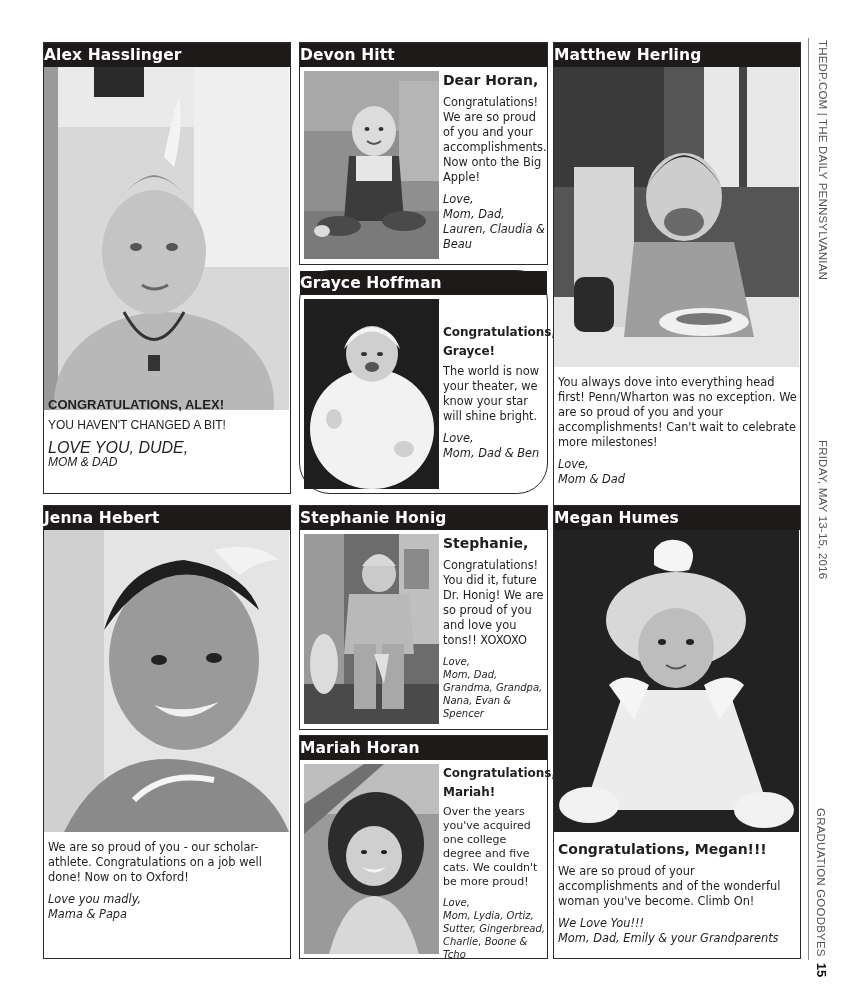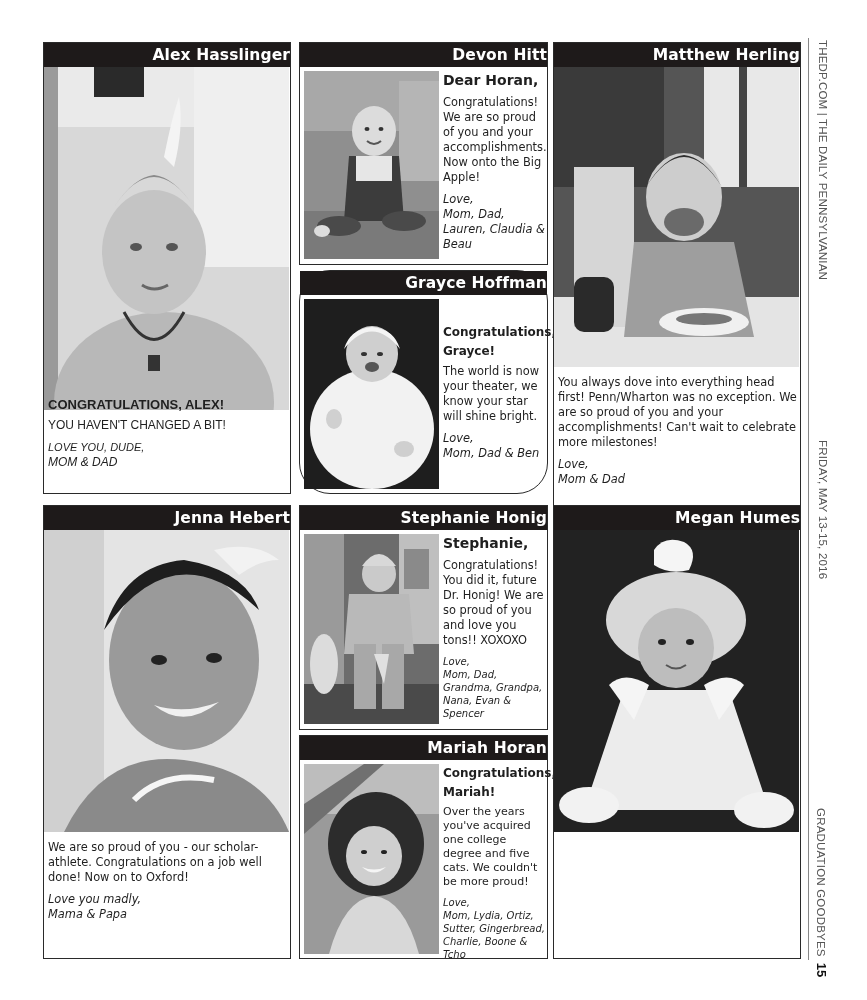--- a/index.html
+++ b/index.html
@@ -1,21 +1,21 @@
 <!DOCTYPE html>
 <html><head>
 <meta charset="utf-8">
 <style>
   * { box-sizing: border-box; margin: 0; padding: 0; }
   html, body { width: 867px; height: 1000px; background: #ffffff; overflow: hidden; }
   body { position: relative; font-family: "DejaVu Sans", sans-serif; color: #1a1a1a; }
 
   .panel { position: absolute; border: 1.5px solid #2a2a2a; background: #fff; }
   .header { position: absolute; left: 0; right: 0; top: 0; height: 24px; background: #1e1a1a; color: #fff;
-            font-weight: bold; font-size: 15.5px; text-align: right; line-height: 24px; letter-spacing: 0.1px; }
+            font-weight: bold; font-size: 15.5px; text-align: left; line-height: 24px; letter-spacing: 0.1px; }
   .photo { position: absolute; overflow: hidden; }
   .photo svg { width: 100%; height: 100%; display: block; }
   .msg { position: absolute; font-size: 11.4px; line-height: 15px; color: #1f1f1f; }
   .msg .title { font-weight: bold; font-size: 14px; line-height: 19px; margin-bottom: 5px; }
   .msg .title.sm { font-size: 12px; line-height: 19px; margin-bottom: 3px; }
   .msg .body { margin-bottom: 7px; }
   .msg .sig { font-style: italic; }
   .msg .sig.sm { font-size: 10px; line-height: 13px; }
   .caps { font-family: "Liberation Sans", sans-serif; }
 
@@ -43,21 +43,21 @@
       <ellipse cx="92" cy="180" rx="6" ry="4" fill="#555"></ellipse>
       <ellipse cx="128" cy="180" rx="6" ry="4" fill="#555"></ellipse>
       <path d="M98 218 Q110 226 124 218" stroke="#666" stroke-width="3" fill="none"></path>
       <path d="M80 245 Q110 300 140 245" stroke="#333" stroke-width="3" fill="none"></path>
       <rect x="104" y="288" width="12" height="16" fill="#333"></rect>
     </svg>
   </div>
   <div class="msg caps" style="left:4px;top:352px;width:238px;">
     <div class="title" style="font-size:13px;margin-bottom:4px;">CONGRATULATIONS, ALEX!</div>
     <div class="body" style="font-size:12px;">YOU HAVEN'T CHANGED A BIT!</div>
-    <div class="sig" style="font-size:11px;">LOVE YOU, DUDE,</div>
+    <div class="sig" style="font-size:16px;">LOVE YOU, DUDE,</div>
     <div class="sig" style="font-size:12px;">MOM &amp; DAD</div>
   </div>
 </div>
 
 <div class="panel" style="left:299px;top:42px;width:249px;height:223px;">
   <div class="header">Devon Hitt</div>
   <div class="photo" style="left:4px;top:28px;width:135px;height:188px;">
     <svg viewBox="0 0 135 188" preserveAspectRatio="none">
       <rect width="135" height="188" fill="#8f8f8f"></rect>
       <rect x="0" y="0" width="135" height="60" fill="#a8a8a8"></rect>
@@ -214,20 +214,26 @@
       <ellipse cx="136" cy="112" rx="4" ry="3" fill="#222"></ellipse>
       <path d="M112 135 Q122 142 132 135" stroke="#555" stroke-width="2" fill="none"></path>
       <path d="M100 20 Q110 5 130 12 Q145 20 135 40 Q115 45 100 35Z" fill="#f5f5f5"></path>
       <path d="M70 160 L175 160 L215 280 L30 280Z" fill="#ececec"></path>
       <path d="M55 155 Q70 140 95 155 L80 190Z" fill="#f5f5f5"></path>
       <path d="M190 155 Q175 140 150 155 L165 190Z" fill="#f5f5f5"></path>
       <ellipse cx="35" cy="275" rx="30" ry="18" fill="#f2f2f2"></ellipse>
       <ellipse cx="210" cy="280" rx="30" ry="18" fill="#f2f2f2"></ellipse>
     </svg>
   </div>
+  <div class="msg" style="left:4px;top:334px;width:240px;">
+    <div class="title">Congratulations, Megan!!!</div>
+    <div class="body">We are so proud of your accomplishments and of the wonderful woman you've become. Climb On!</div>
+    <div class="sig">We Love You!!!</div>
+    <div class="sig">Mom, Dad, Emily &amp; your Grandparents</div>
+  </div>
 </div>
 
 <div class="rail"></div>
 <div class="rail-text" style="top:40px;left:829px;">THEDP.COM | THE DAILY PENNSYLVANIAN</div>
 <div class="rail-text" style="top:440px;left:829px;">FRIDAY, MAY 13-15, 2016</div>
 <div class="rail-text" style="top:808px;left:829px;">
   <span>GRADUATION GOODBYES</span><span class="pg">15</span>
 </div>
 
 </body></html>

